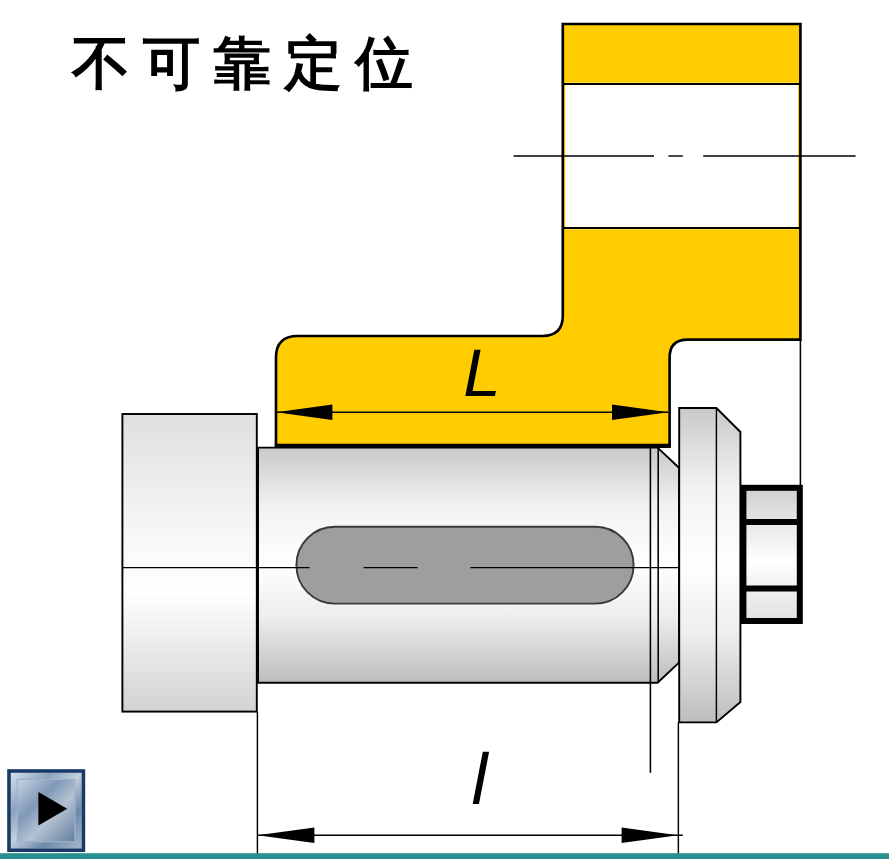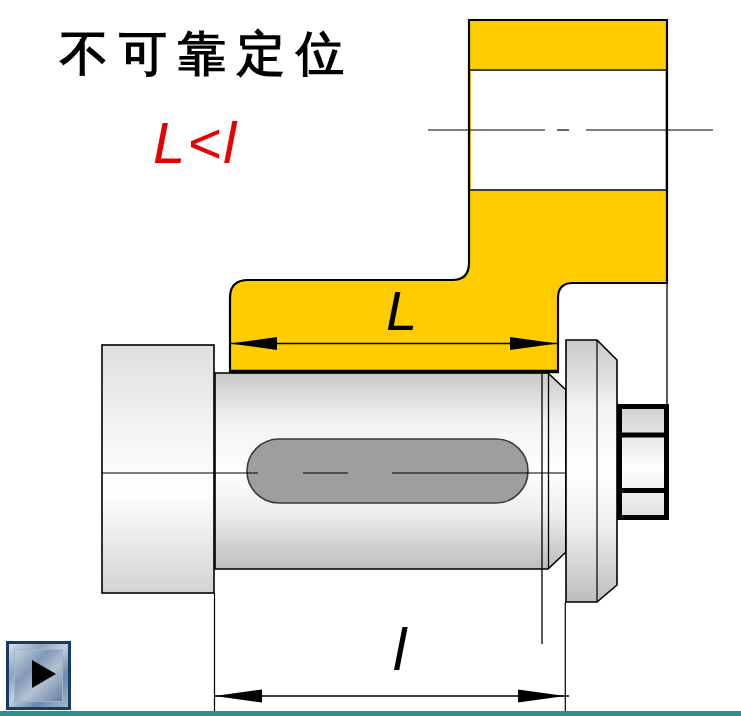--- a/index.html
+++ b/index.html
@@ -121,21 +121,20 @@
     <g>
       <line x1="214.5" y1="593" x2="214.5" y2="712" stroke="#000" stroke-width="1.2"></line>
       <line x1="565.3" y1="602" x2="565.3" y2="712" stroke="#000" stroke-width="1.2"></line>
       <line x1="214.5" y1="696" x2="569" y2="696" stroke="#000" stroke-width="1.3"></line>
       <polygon points="214.5,696 262,689.5 262,702.5" fill="#000"></polygon>
       <polygon points="565,696 518,689.5 518,702.5" fill="#000"></polygon>
     </g>
   </svg>
 
   <div class="title">不可靠定位</div>
-  <div class="formula">L&lt;l</div>
   <div class="dim-label" id="dimL">L</div>
   <div class="dim-label" id="diml">l</div>
 
   <div id="playbtn">
     <div class="inner">
       <div class="tri"></div>
     </div>
   </div>
 
   <div id="footerbar"></div>

